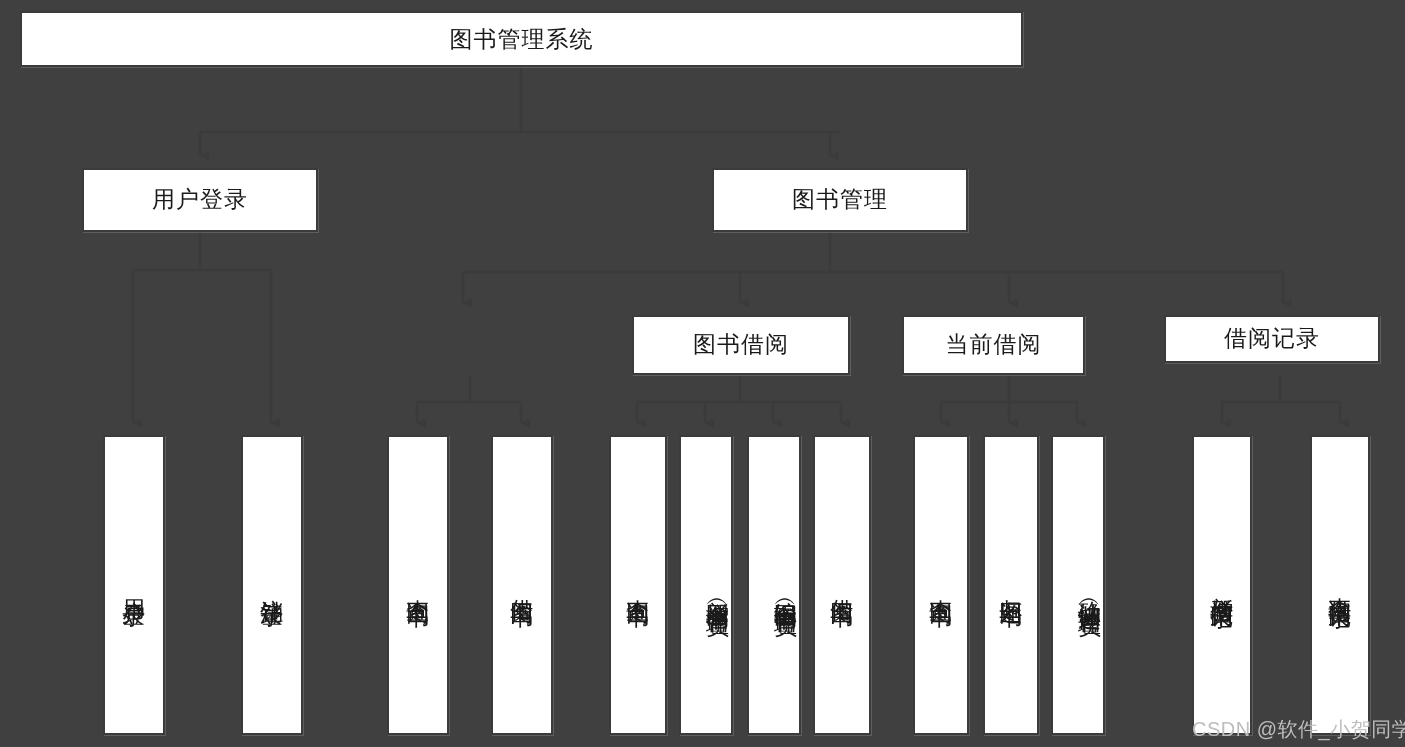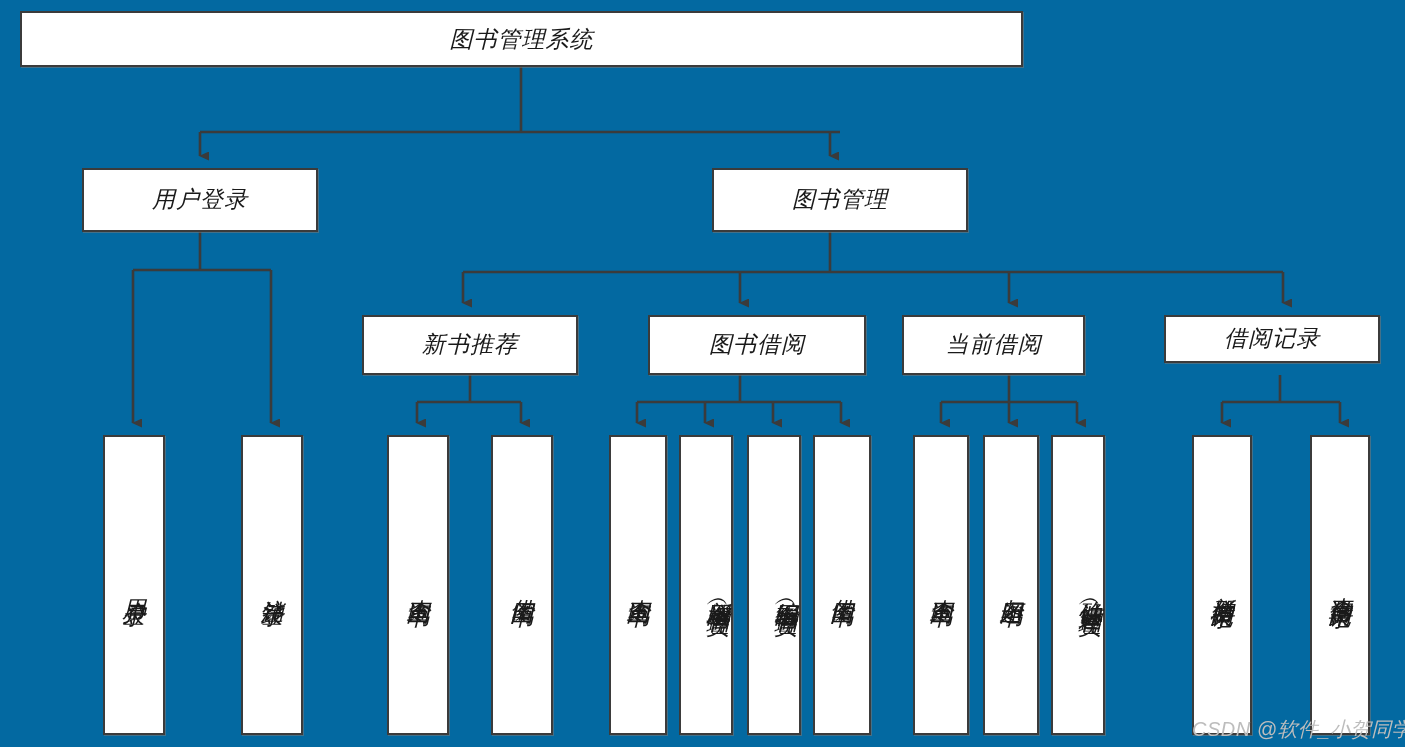--- a/index.html
+++ b/index.html
@@ -8,23 +8,22 @@
     padding: 0;
     background: #ffffff;
   }
   body {
     font-family: "Liberation Sans", "DejaVu Sans", sans-serif;
   }
   #diagram-root {
     position: relative;
     width: 1405px;
     height: 747px;
-    background: #0369a1;
+    background: #404040;
     overflow: hidden;
-    font-style: italic;
   }
   #edges-layer {
     position: absolute;
     left: 0;
     top: 0;
     width: 1405px;
     height: 747px;
     pointer-events: none;
   }
   .node {
@@ -130,24 +129,21 @@
     <span>图书管理系统</span>
   </div>
 
   <div class="node node-h" style="left:82px; top:168px; width:236px; height:64px;">
     <span>用户登录</span>
   </div>
   <div class="node node-h" style="left:712px; top:168px; width:256px; height:64px;">
     <span>图书管理</span>
   </div>
 
-  <div class="node node-h" style="left:362px; top:315px; width:216px; height:60px;">
-    <span>新书推荐</span>
-  </div>
-  <div class="node node-h" style="left:648px; top:315px; width:218px; height:60px;">
+  <div class="node node-h" style="left:632px; top:315px; width:218px; height:60px;">
     <span>图书借阅</span>
   </div>
   <div class="node node-h" style="left:902px; top:315px; width:183px; height:60px;">
     <span>当前借阅</span>
   </div>
   <div class="node node-h" style="left:1164px; top:315px; width:216px; height:48px;">
     <span>借阅记录</span>
   </div>
 
   <div class="node node-v mid" style="left:103px; top:435px; width:62px; height:300px;">

